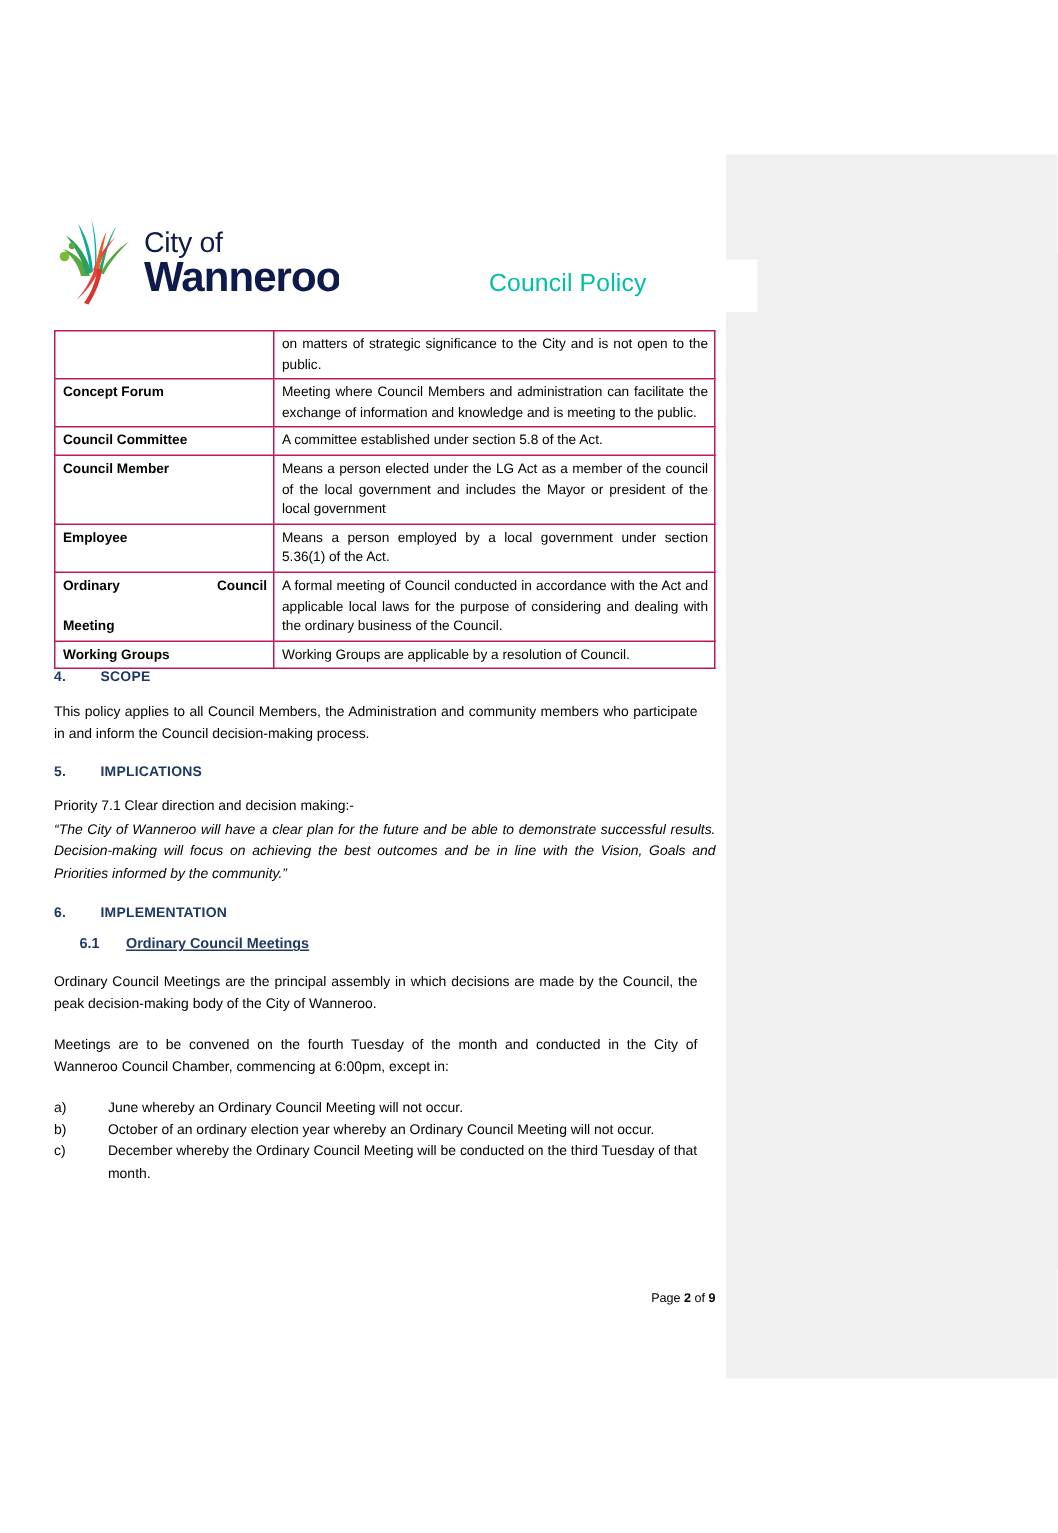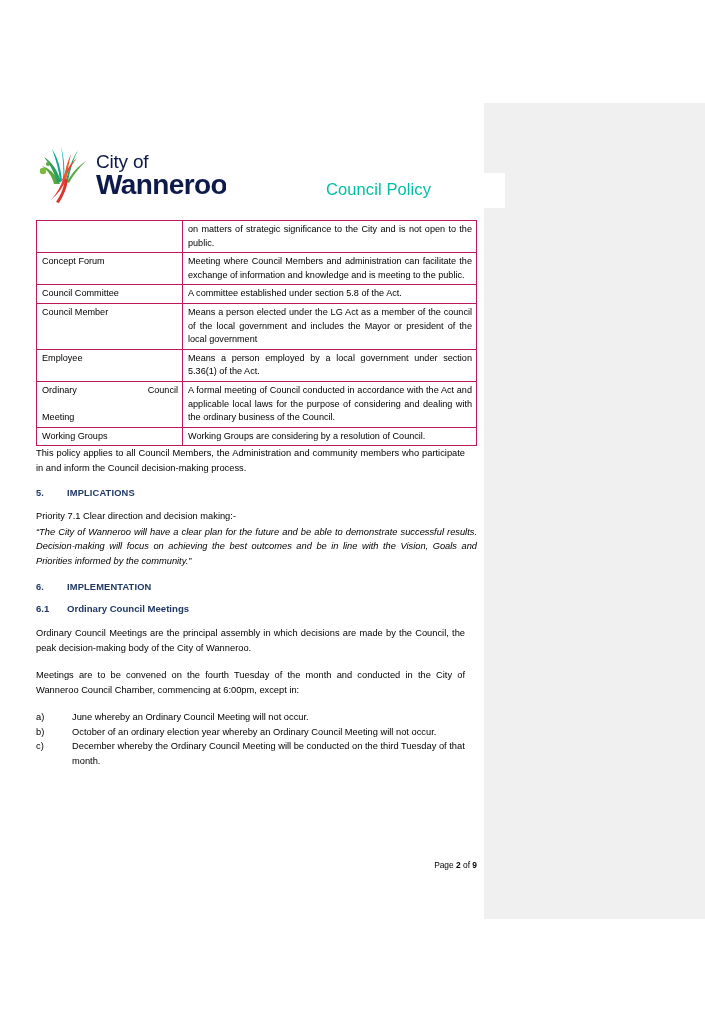--- a/index.html
+++ b/index.html
@@ -81,21 +81,21 @@
   #def-table td {
     border: 1px solid #be185d;
     padding: 2px 4px 2px 5px;
     font-size: 9.1px;
     line-height: 13.6px;
     vertical-align: top;
     color: #000000;
   }
   #def-table td.term {
     width: 136px;
-    font-weight: normal;
+    font-weight: bold;
   }
   #def-table td.term.justify {
     text-align: justify;
     margin-top: 36px;
   }
   #def-table td.term.justify > span.jline {
     display: block;
     text-align: justify;
   }
   #def-table td.term.justify > span.jline::after {
@@ -123,21 +123,22 @@
     letter-spacing: .15px;
   }
   .h-num .n {
     display: inline-block;
     width: 31px;
   }
   .h-sub {
     color: #1f3864;
     font-weight: bold;
     font-size: 9.6px;
-    margin: 0 0 12px 0;
+    margin: 0 0 12px 17px;
+    text-decoration: underline;
   }
   .h-sub .n {
     display: inline-block;
     width: 31px;
   }
   p.body {
     font-size: 9.3px;
     line-height: 14.5px;
     margin: 0 12px 13px 0;
     text-align: justify;
@@ -250,27 +251,30 @@
       <tr>
         <td class="term">Employee</td>
         <td class="def">Means a person employed by a local government under section 5.36(1) of the Act.</td>
       </tr>
       <tr>
         <td class="term justify"><span class="jline">Ordinary Council</span><span>Meeting</span></td>
         <td class="def">A formal meeting of Council conducted in accordance with the Act and applicable local laws for the purpose of considering and dealing with the ordinary business of the Council.</td>
       </tr>
       <tr>
         <td class="term">Working Groups</td>
-        <td class="def">Working Groups are considering by a resolution of Council.</td>
+        <td class="def">Working Groups are applicable by a resolution of Council.</td>
       </tr>
     </tbody>
   </table>
 
   <div id="content">
 
+    <div class="h-num">
+      <span class="n">4.</span><span>SCOPE</span>
+    </div>
     <p class="body">This policy applies to all Council Members, the Administration and community members who participate in and inform the Council decision-making process.</p>
 
     <div class="h-num">
       <span class="n">5.</span><span>IMPLICATIONS</span>
     </div>
     <p class="plain">Priority 7.1 Clear direction and decision making:-</p>
     <p class="quote">“The City of Wanneroo will have a clear plan for the future and be able to demonstrate successful results. Decision-making will focus on achieving the best outcomes and be in line with the Vision, Goals and Priorities informed by the community.”</p>
 
     <div class="h-num">
       <span class="n">6.</span><span>IMPLEMENTATION</span>

